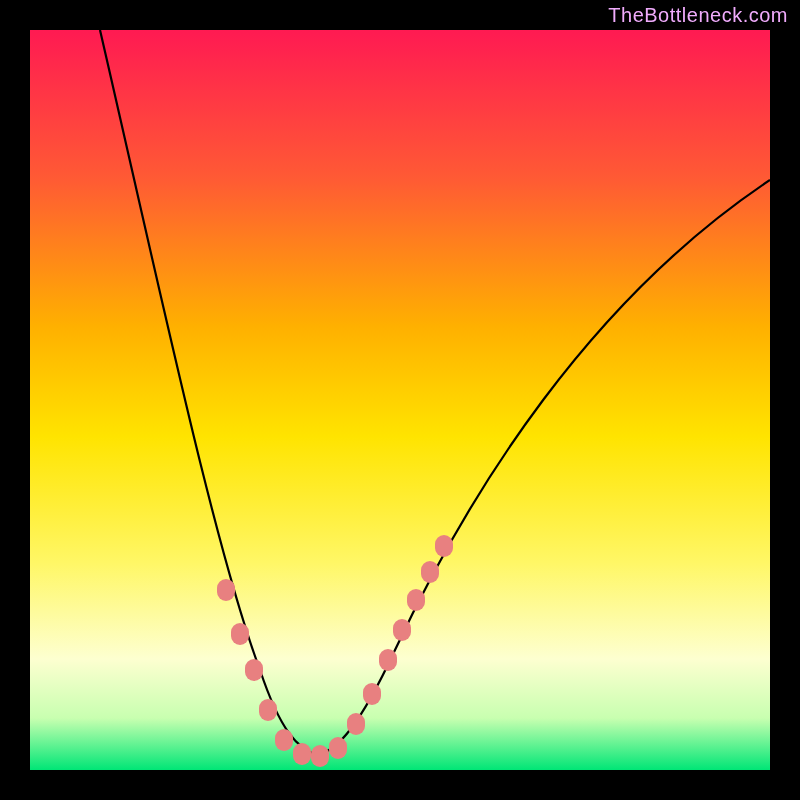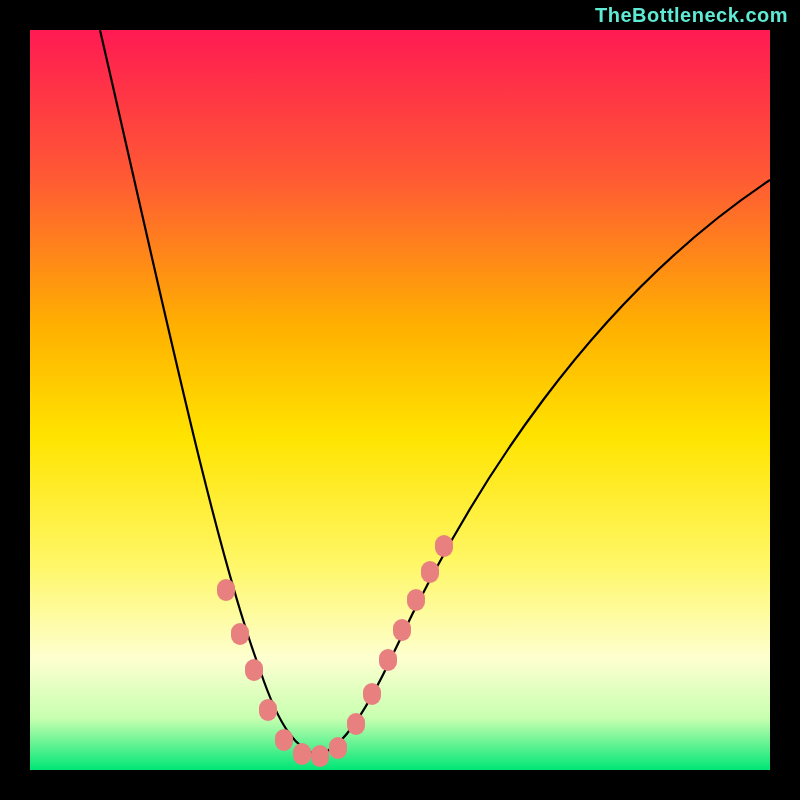--- a/index.html
+++ b/index.html
@@ -14,23 +14,23 @@
   .outer {
     position: relative;
     width: 800px;
     height: 800px;
     background: #000;
   }
   .attribution {
     position: absolute;
     top: 4px;
     right: 12px;
-    color: #5eead4;
+    color: #f0abfc;
     font-size: 20px;
-    font-weight: 700;
+    font-weight: 400;
     letter-spacing: 0.5px;
     z-index: 30;
   }
   svg.plot {
     position: absolute;
     left: 30px;
     top: 30px;
     width: 740px;
     height: 740px;
     display: block;

